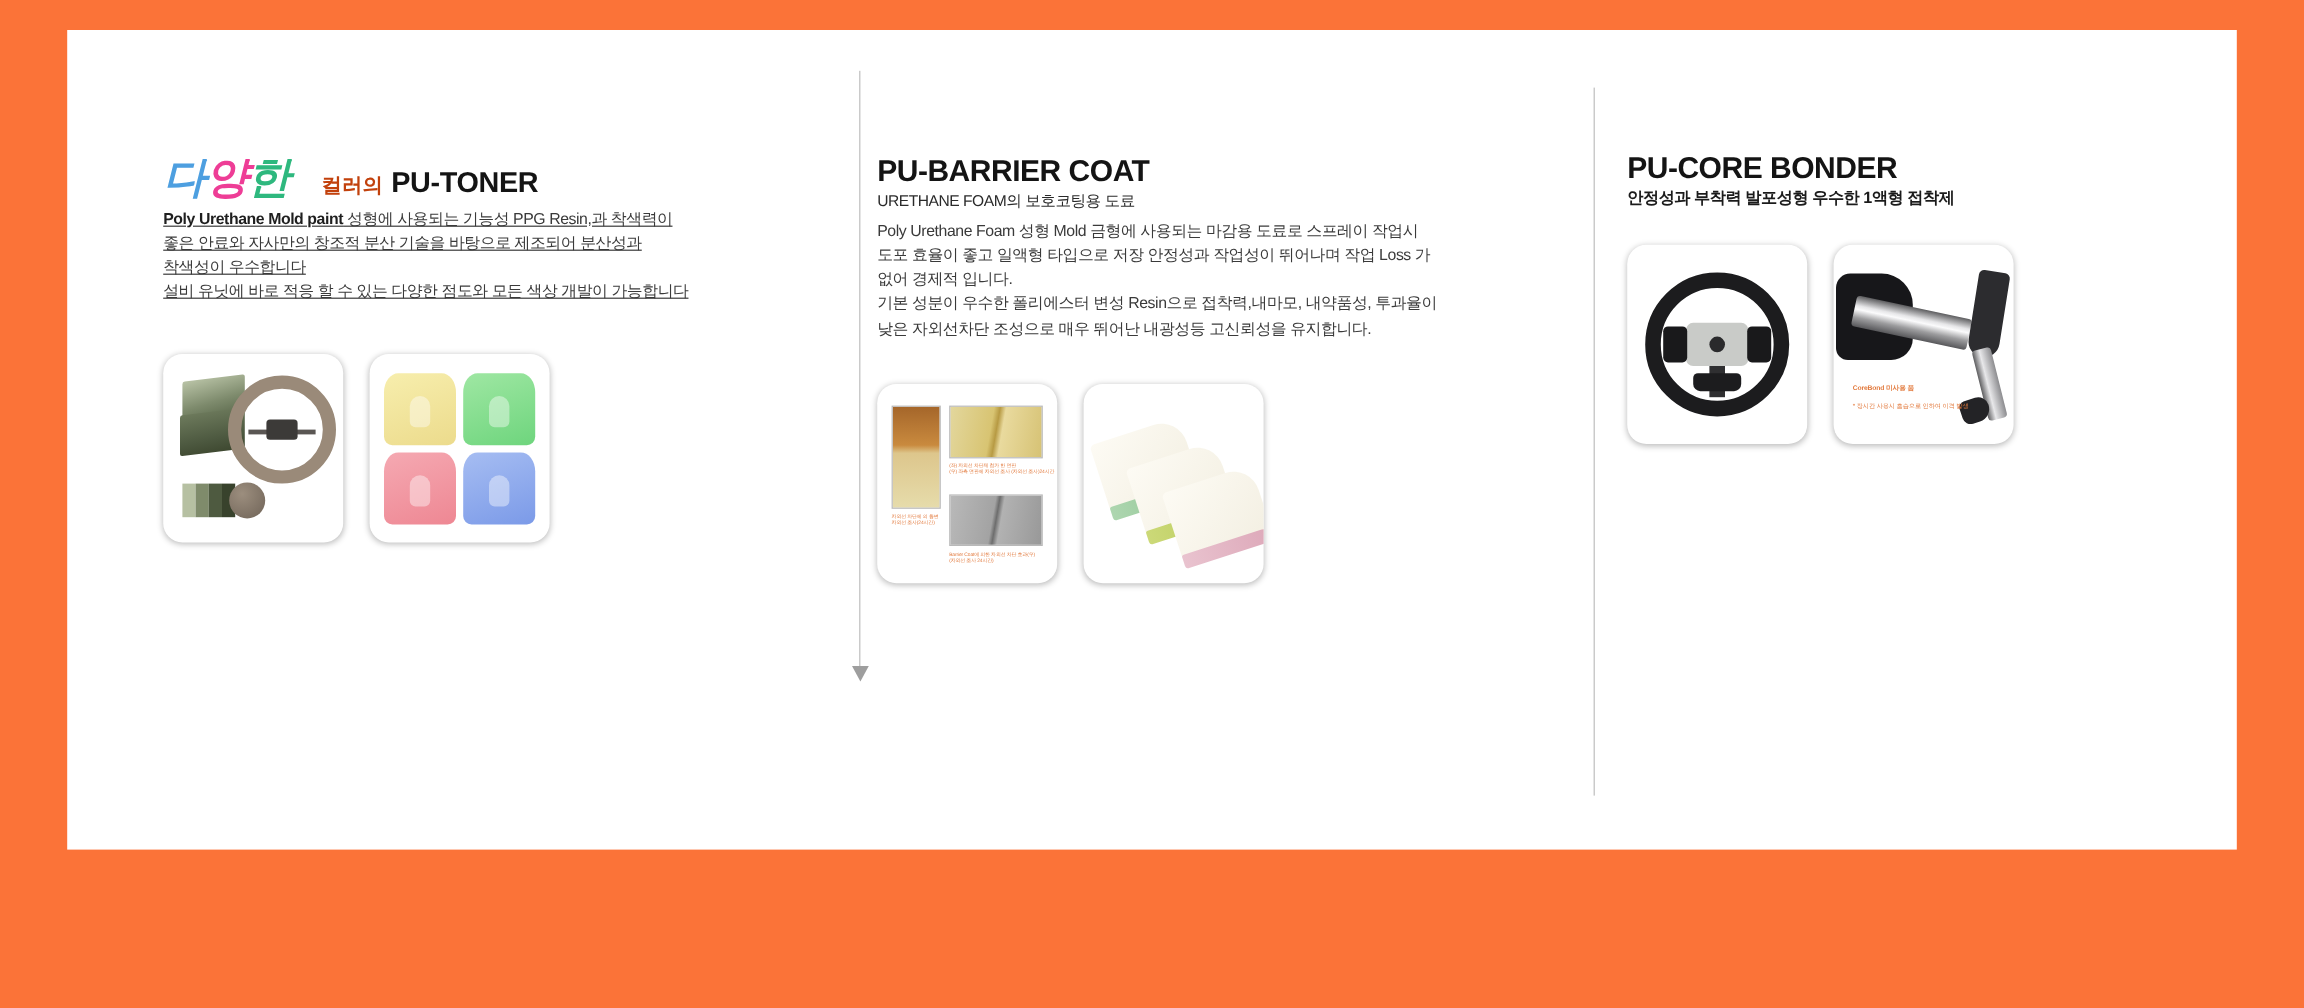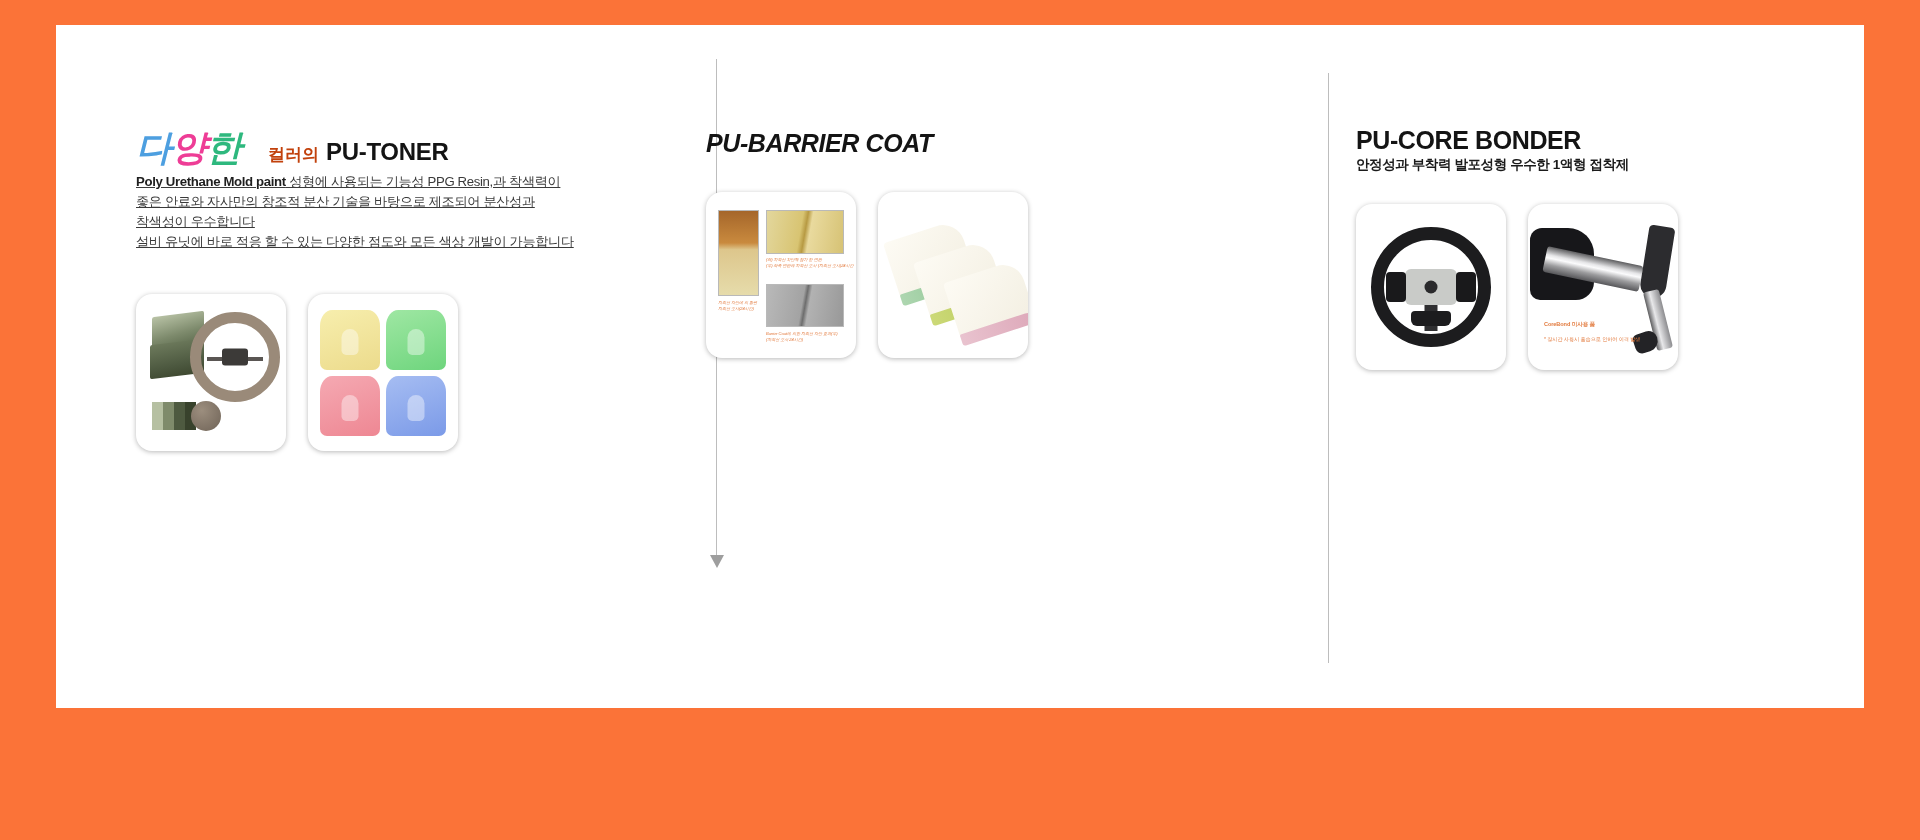--- a/index.html
+++ b/index.html
@@ -34,21 +34,21 @@
     left: 654px; top: 530px;
     width: 0; height: 0;
     border-left: 7px solid transparent;
     border-right: 7px solid transparent;
     border-top: 13px solid #9e9e9e;
   }
 
   
   .column { position: absolute; top: 0; }
   #col-toner   { left: 80px;   width: 560px; }
-  #col-barrier { left: 650px;  width: 580px; font-style: italic; }
+  #col-barrier { left: 675px;  width: 580px; }
   #col-bonder  { left: 1300px; width: 500px; }
 
   
   .logo-line {
     display: flex;
     align-items: baseline;
     gap: 0;
     margin-bottom: 4px;
     white-space: nowrap;
   }
@@ -343,20 +343,26 @@
             <div class="seat pink"></div>
             <div class="seat blue"></div>
           </div>
         </div>
       </div>
     </div>
 
     <div class="column" id="col-barrier">
       <div style="margin-top:105px">
         <div class="title-block-en">PU-BARRIER COAT</div>
+        <div class="subtitle-thin">URETHANE FOAM의 보호코팅용 도료</div>
+        <div class="body-text" style="white-space:pre-line">Poly Urethane Foam 성형 Mold 금형에 사용되는 마감용 도료로 스프레이 작업시
+도포 효율이 좋고  일액형  타입으로 저장 안정성과 작업성이 뛰어나며 작업 Loss 가
+없어 경제적 입니다.
+기본 성분이 우수한 폴리에스터  변성 Resin으로 접착력,내마모, 내약품성, 투과율이
+낮은 자외선차단  조성으로 매우 뛰어난 내광성등 고신뢰성을 유지합니다.</div>
       </div>
 
       <div class="photo-row" style="margin-top:36px">
         <div class="photo-card" id="card-barrier-1">
           <div class="uv-left"></div>
           <div class="uv-topright"></div>
           <div class="uv-botright"></div>
           <div class="uv-cap" id="uv-cap-1">자외선 차단에 의 황변
 자외선 조사(24시간)</div>
           <div class="uv-cap" id="uv-cap-2">(좌) 자외선 차단제 첨가 한 면판

